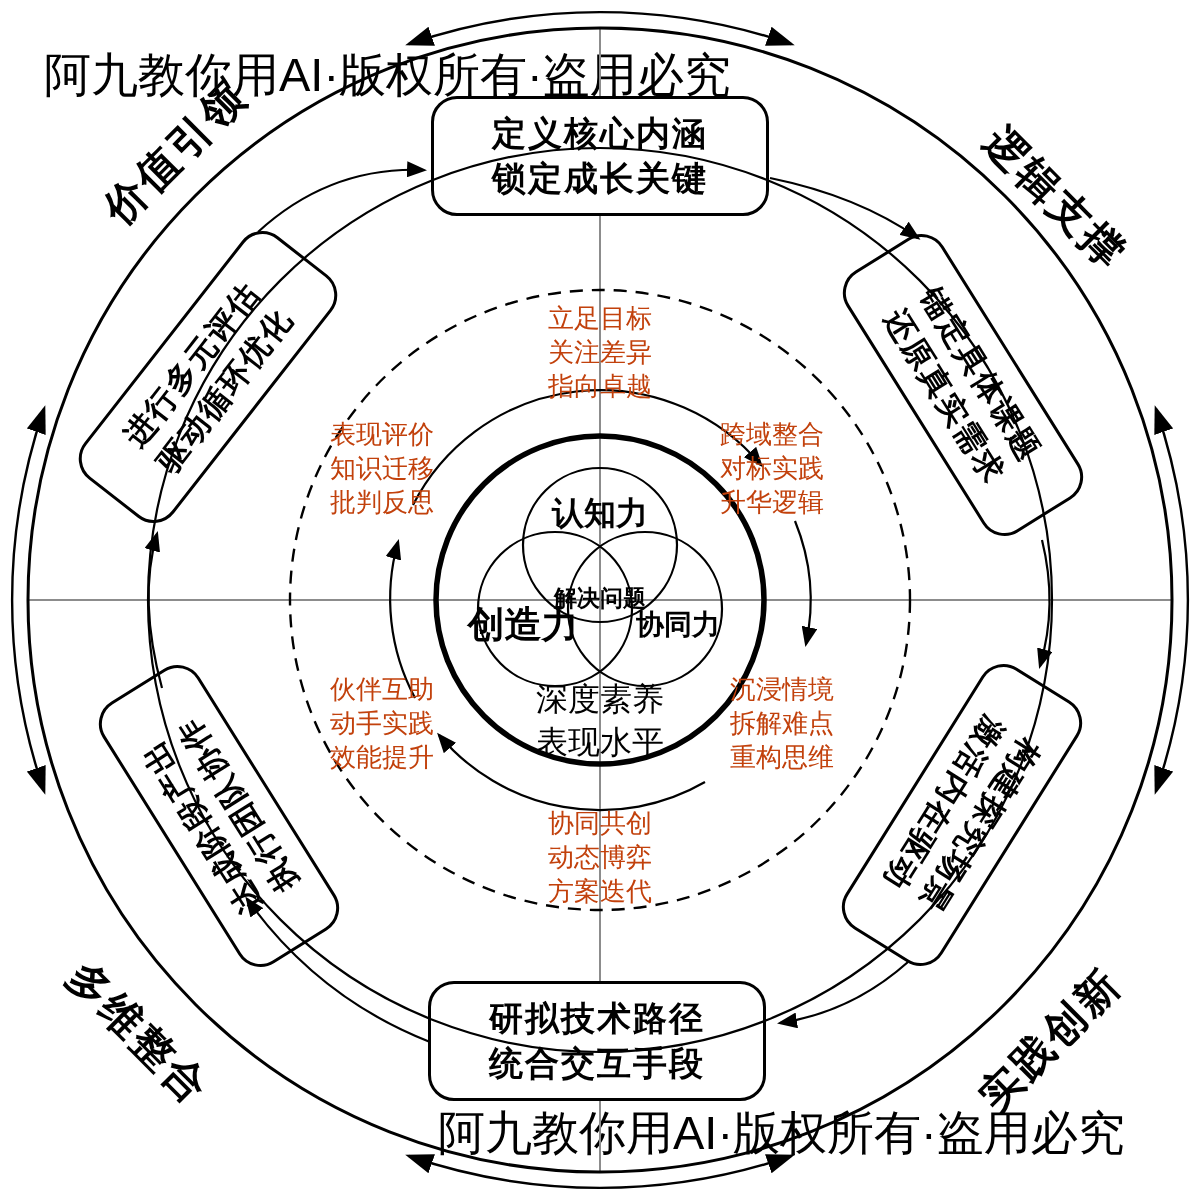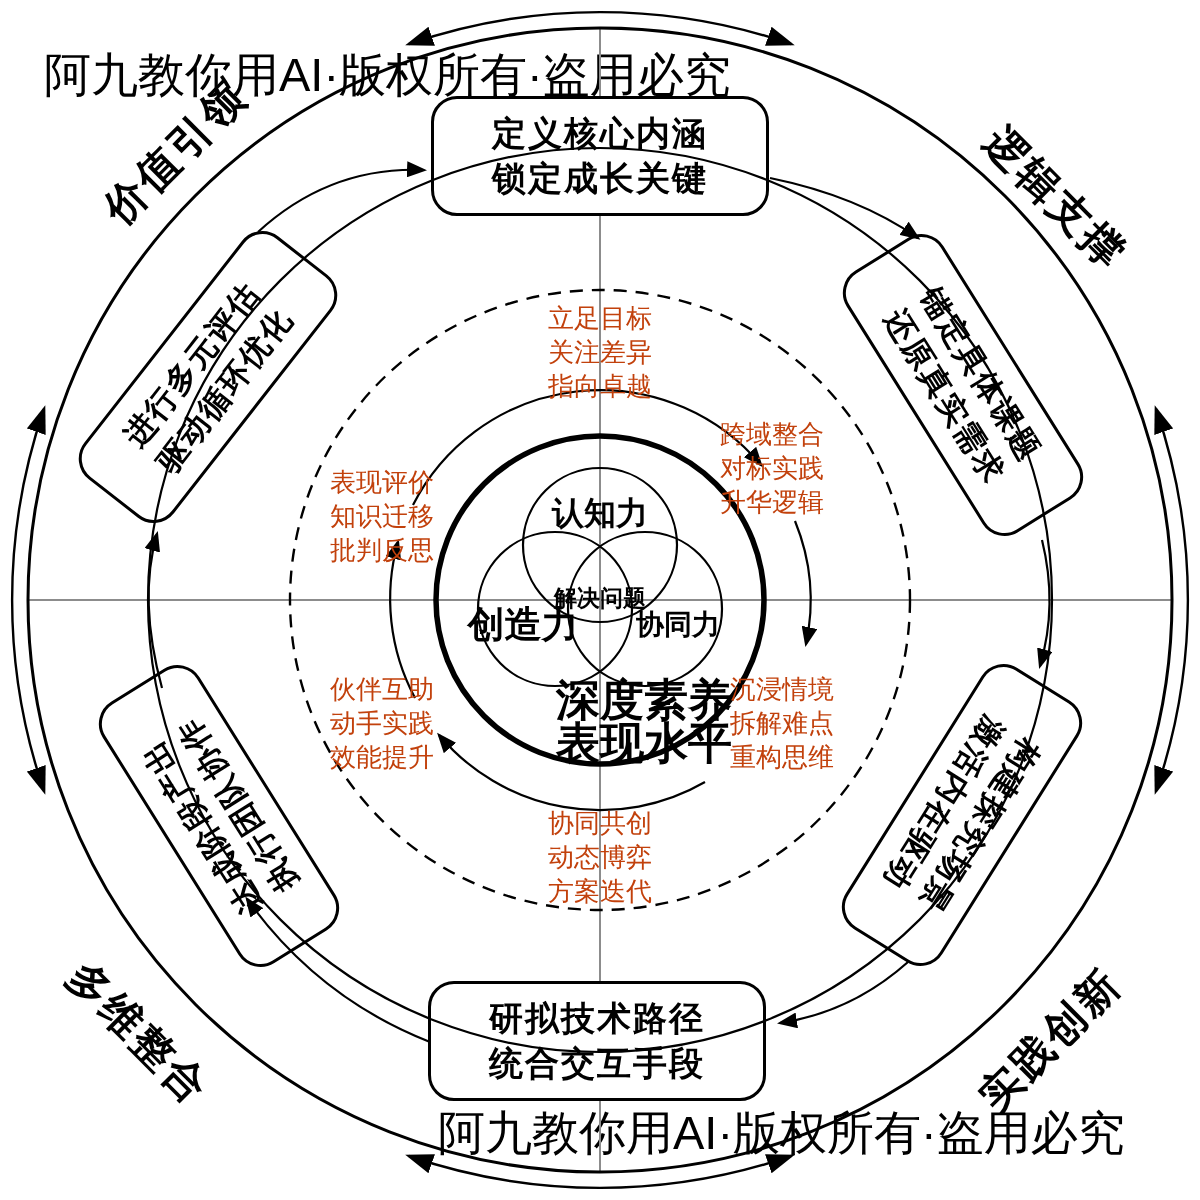--- a/index.html
+++ b/index.html
@@ -18,22 +18,22 @@
   .obox.h{width:332px;height:114px;font-size:34px;line-height:45px;letter-spacing:2px;}
   .obox.r{width:302px;height:108px;font-size:31px;line-height:42px;letter-spacing:2px;}
   .obox .flip{display:flex;flex-direction:column;transform:rotate(180deg);}
 
   .corner{position:absolute;font-weight:bold;font-size:42px;white-space:nowrap;letter-spacing:3px;}
 
   .rtext{position:absolute;text-align:center;font-size:26px;line-height:34px;
          font-family:"DejaVu Serif","Liberation Serif",serif;color:#c2410c;white-space:nowrap;}
 
   .vlabel{position:absolute;font-weight:bold;white-space:nowrap;}
-  .caption{position:absolute;font-weight:bold;font-size:44px;line-height:43px;
-           text-align:center;white-space:nowrap;margin-left:44px;}
+  .caption{position:absolute;font-weight:normal;font-size:32px;line-height:43px;
+           text-align:center;white-space:nowrap;}
   .cc{transform:translate(-50%,-50%);}
 </style>
 </head>
 <body>
 
 <div id="stage">
 
   <div class="watermark z0" style="left:44px;top:44px;">阿九教你用AI·版权所有·盗用必究</div>
   <div class="watermark z0" style="left:438px;top:1102px;">阿九教你用AI·版权所有·盗用必究</div>
 
@@ -138,21 +138,21 @@
   <div class="rtext z4" style="left:600px;top:857px;transform:translate(-50%,-50%);">
     <div>协同共创</div>
     <div>动态博弈</div>
     <div>方案迭代</div>
   </div>
   <div class="rtext z4" style="left:382px;top:723px;transform:translate(-50%,-50%);">
     <div>伙伴互助</div>
     <div>动手实践</div>
     <div>效能提升</div>
   </div>
-  <div class="rtext z4" style="left:382px;top:468px;transform:translate(-50%,-50%);margin-top:48px;">
+  <div class="rtext z4" style="left:382px;top:468px;transform:translate(-50%,-50%);">
     <div>表现评价</div>
     <div>知识迁移</div>
     <div>批判反思</div>
   </div>
 
   <div class="vlabel z4 cc" style="left:600px;top:514px;transform:translate(-50%,-50%);font-size:32px;">认知力</div>
   <div class="vlabel z4 cc" style="left:523px;top:625px;transform:translate(-50%,-50%);font-size:37px;">创造力</div>
   <div class="vlabel z4 cc" style="left:678px;top:625px;transform:translate(-50%,-50%);font-size:28px;">协同力</div>
   <div class="vlabel z4 cc" style="left:600px;top:598px;transform:translate(-50%,-50%);font-size:23px;">解决问题</div>
 

